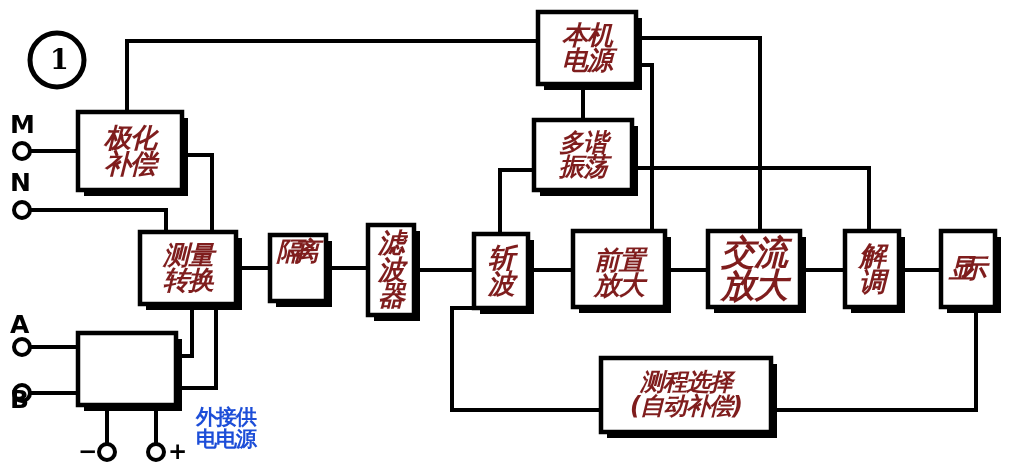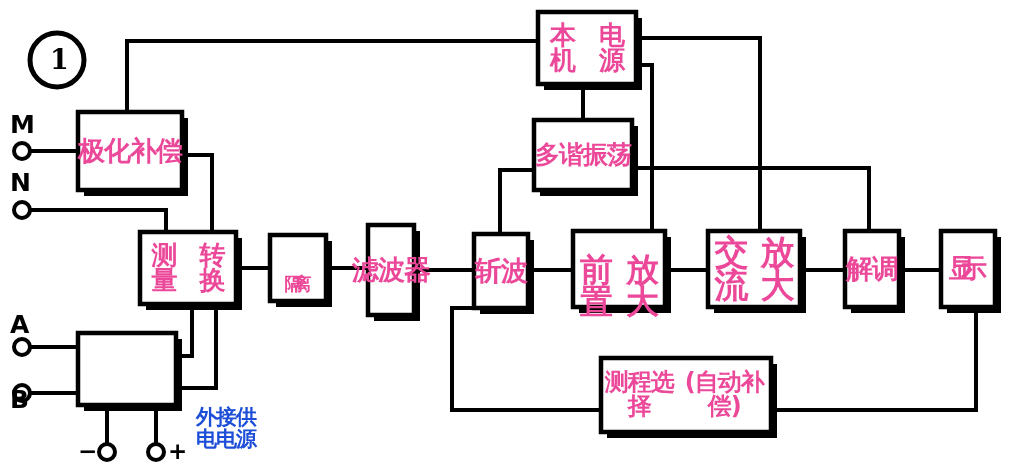--- a/index.html
+++ b/index.html
@@ -45,28 +45,30 @@
     stroke-width: 4;
   }
   .fig-circle {
     fill: #ffffff;
     stroke: #000000;
     stroke-width: 5;
   }
   .blk-text {
     position: absolute;
     display: flex;
+    flex-direction: column;
     align-items: center;
     justify-content: center;
-    color: #ec4899;
+    color: #7f1d1d;
     font-weight: bold;
     line-height: 0.98;
     text-align: center;
     letter-spacing: -1px;
     pointer-events: none;
+    font-style: italic;
   }
   .blk-text span { display: block; }
   .term-letter {
     position: absolute;
     font-size: 25px;
     font-weight: bold;
     color: #000;
     font-family: "DejaVu Sans", sans-serif;
   }
   .sign-label {
@@ -215,36 +217,36 @@
   <div class="blk-text" style="left:78px; top:112px; width:104px; height:78px; font-size:27px;text-align:right;">
     <span>极化</span>
     <span>补偿</span>
   </div>
 
   <div class="blk-text" style="left:140px; top:232px; width:96px; height:72px; font-size:26px;">
     <span>测量</span>
     <span>转换</span>
   </div>
 
-  <div class="blk-text" style="left:270px; top:251px; width:56px; height:66px; font-size:18px; letter-spacing:-9px; text-indent:-9px;">
+  <div class="blk-text" style="left:270px; top:219px; width:56px; height:66px; font-size:26px; letter-spacing:-9px; text-indent:-9px;">
     <span>隔离</span>
   </div>
 
   <div class="blk-text" style="left:368px; top:225px; width:46px; height:90px; font-size:27px;">
     <span>滤</span>
     <span>波</span>
     <span>器</span>
   </div>
 
   <div class="blk-text" style="left:474px; top:234px; width:54px; height:74px; font-size:27px;">
     <span>斩</span>
     <span>波</span>
   </div>
 
-  <div class="blk-text" style="left:573px; top:248px; width:92px; height:76px; font-size:33px;">
+  <div class="blk-text" style="left:573px; top:235px; width:92px; height:76px; font-size:26px;">
     <span>前置</span>
     <span>放大</span>
   </div>
 
   <div class="blk-text" style="left:708px; top:231px; width:92px; height:76px; font-size:34px;">
     <span>交流</span>
     <span>放大</span>
   </div>
 
   <div class="blk-text" style="left:845px; top:231px; width:54px; height:76px; font-size:27px;">

